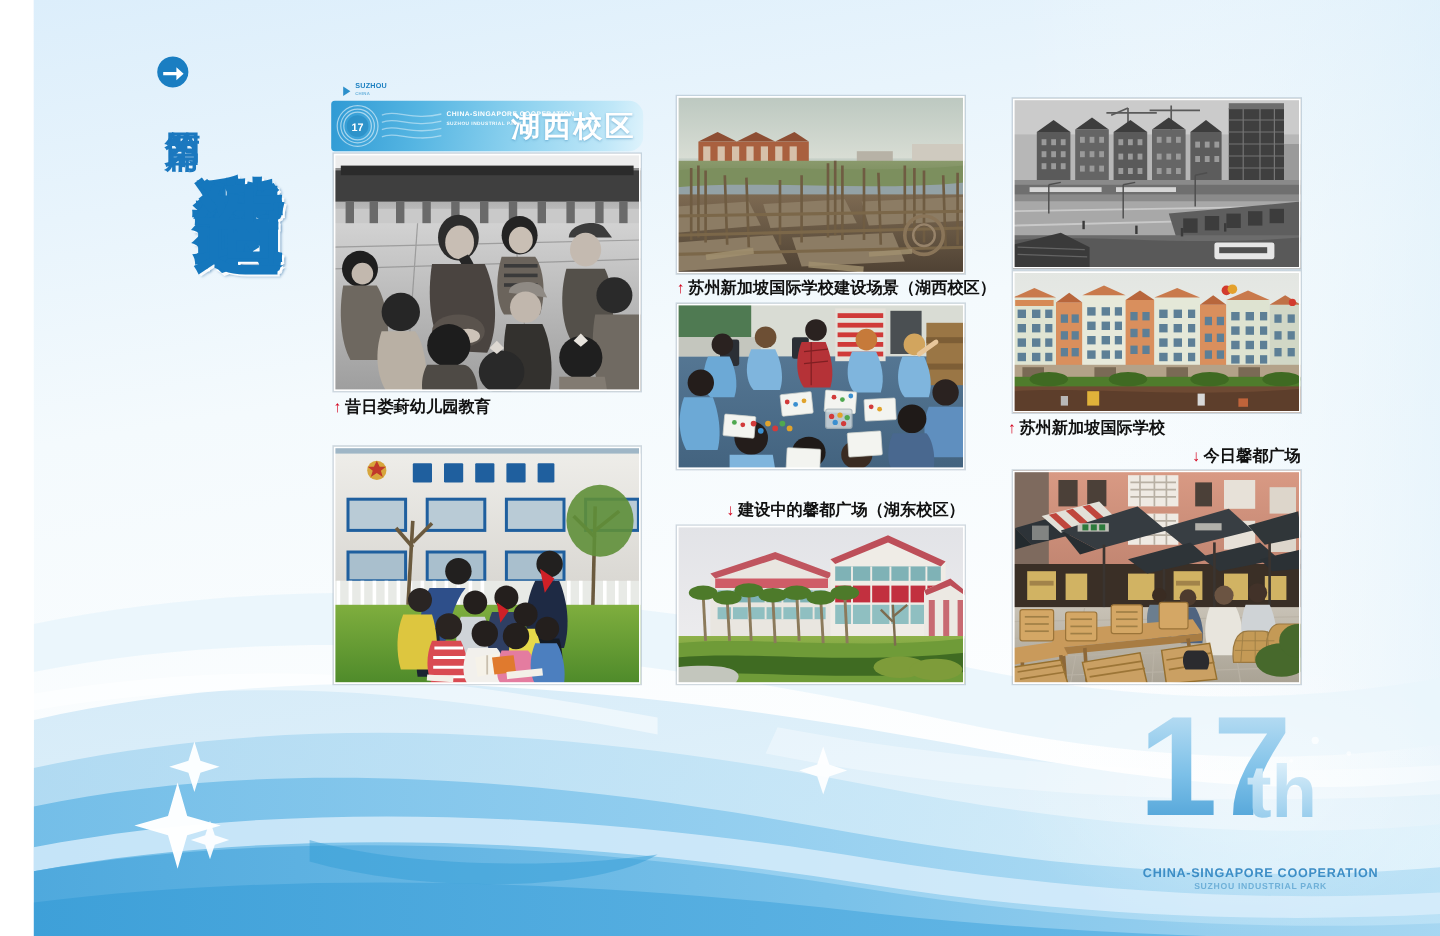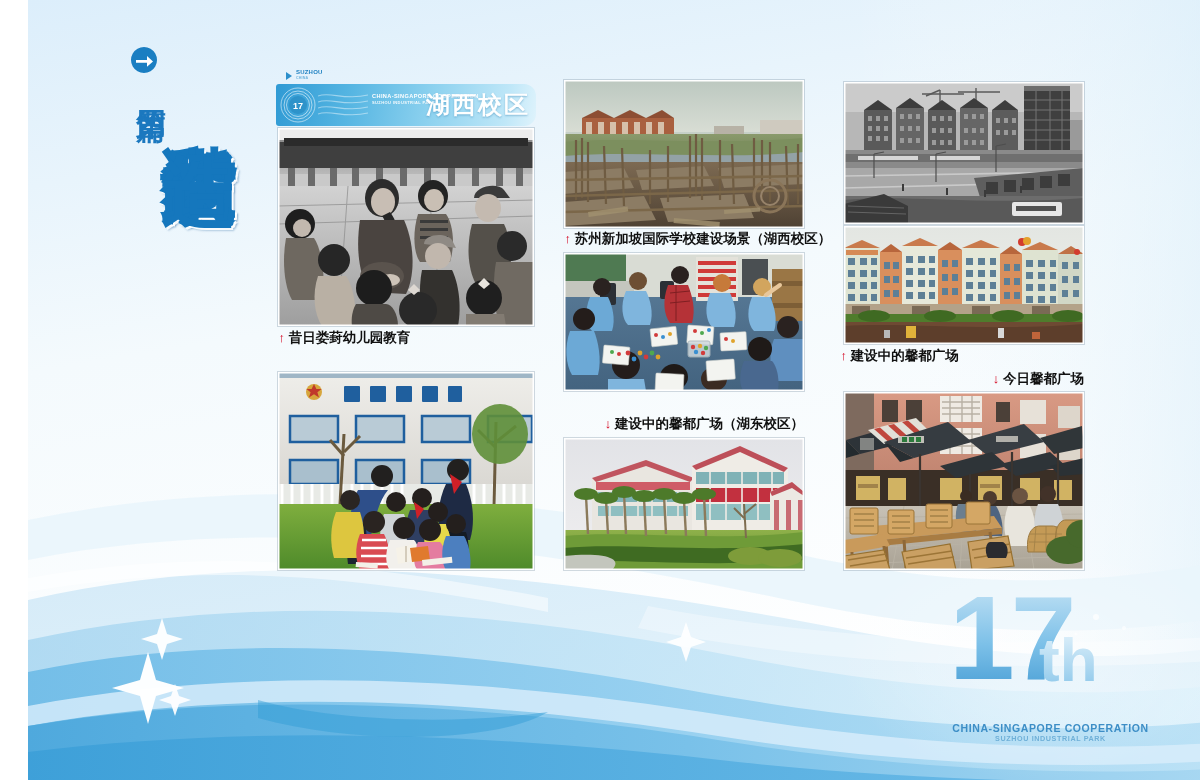--- a/index.html
+++ b/index.html
@@ -87,21 +87,21 @@
   }
   .photo svg { display:block; width:100%; height:100%; }
 
   
   .caption {
     position: absolute;
     font-size: 13.5px;
     line-height: 18px;
     color: #111111;
     white-space: nowrap;
-    font-family: Liberation Mono, monospace;
+    font-family: Liberation Sans, sans-serif;
     font-weight: 600;
   }
   .caption .mk {
     color: #d4021d;
     font-size: 13px;
     margin-right: 3px;
     font-weight: 700;
   }
   .caption.right-al { text-align: right; }
 
@@ -1243,21 +1243,21 @@
   <div class="caption" style="left:536px; top:231px;">
     <span class="mk">↑</span><span>苏州新加坡国际学校建设场景（湖西校区）</span>
   </div>
 
 
   <div class="caption right-al" style="left:536px; top:416px; width:240px;">
     <span class="mk">↓</span><span>建设中的馨都广场（湖东校区）</span>
   </div>
 
   <div class="caption" style="left:812px; top:348px;">
-    <span class="mk">↑</span><span>建设中的馨都广场</span>
+    <span class="mk">↑</span><span>苏州新加坡国际学校</span>
   </div>
 
   <div class="caption right-al" style="left:816px; top:371px; width:240px;">
     <span class="mk">↓</span><span>今日馨都广场</span>
   </div>
 
   <div class="anniv">
     <svg class="anniv-17" viewBox="0 0 215 110">
       <defs>
         <linearGradient id="num17" x1="0" y1="0" x2="0" y2="1">

